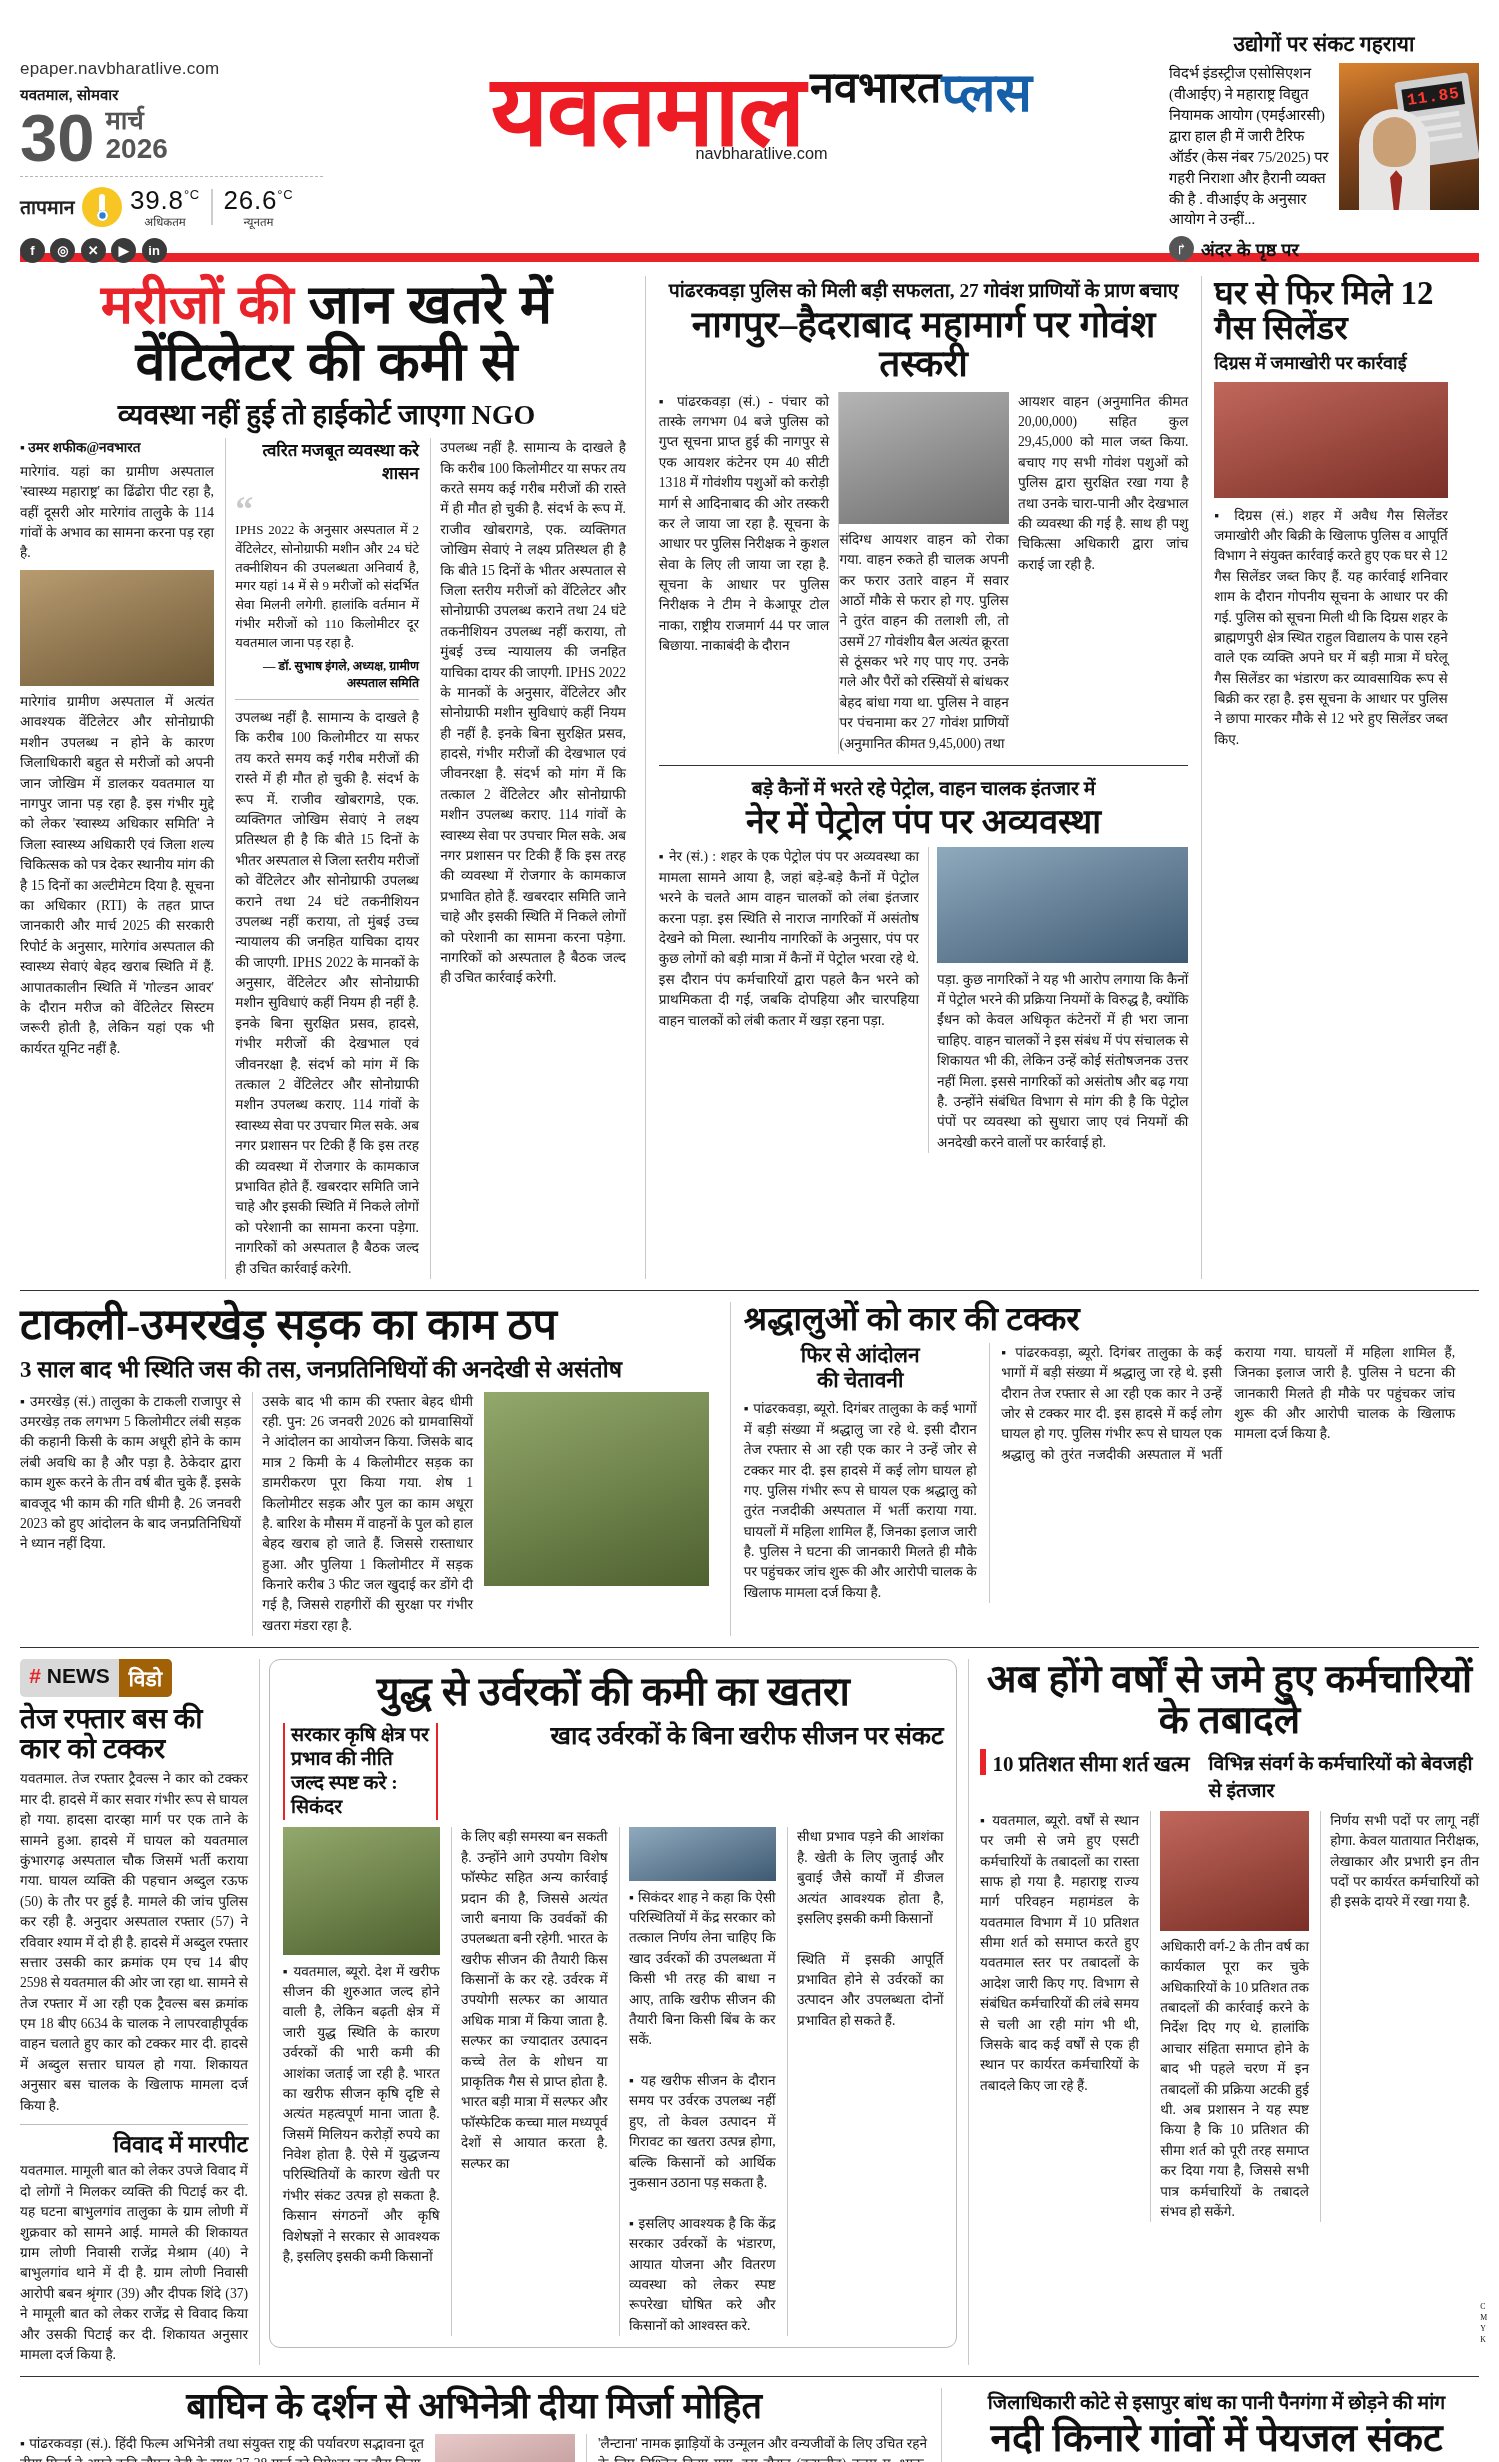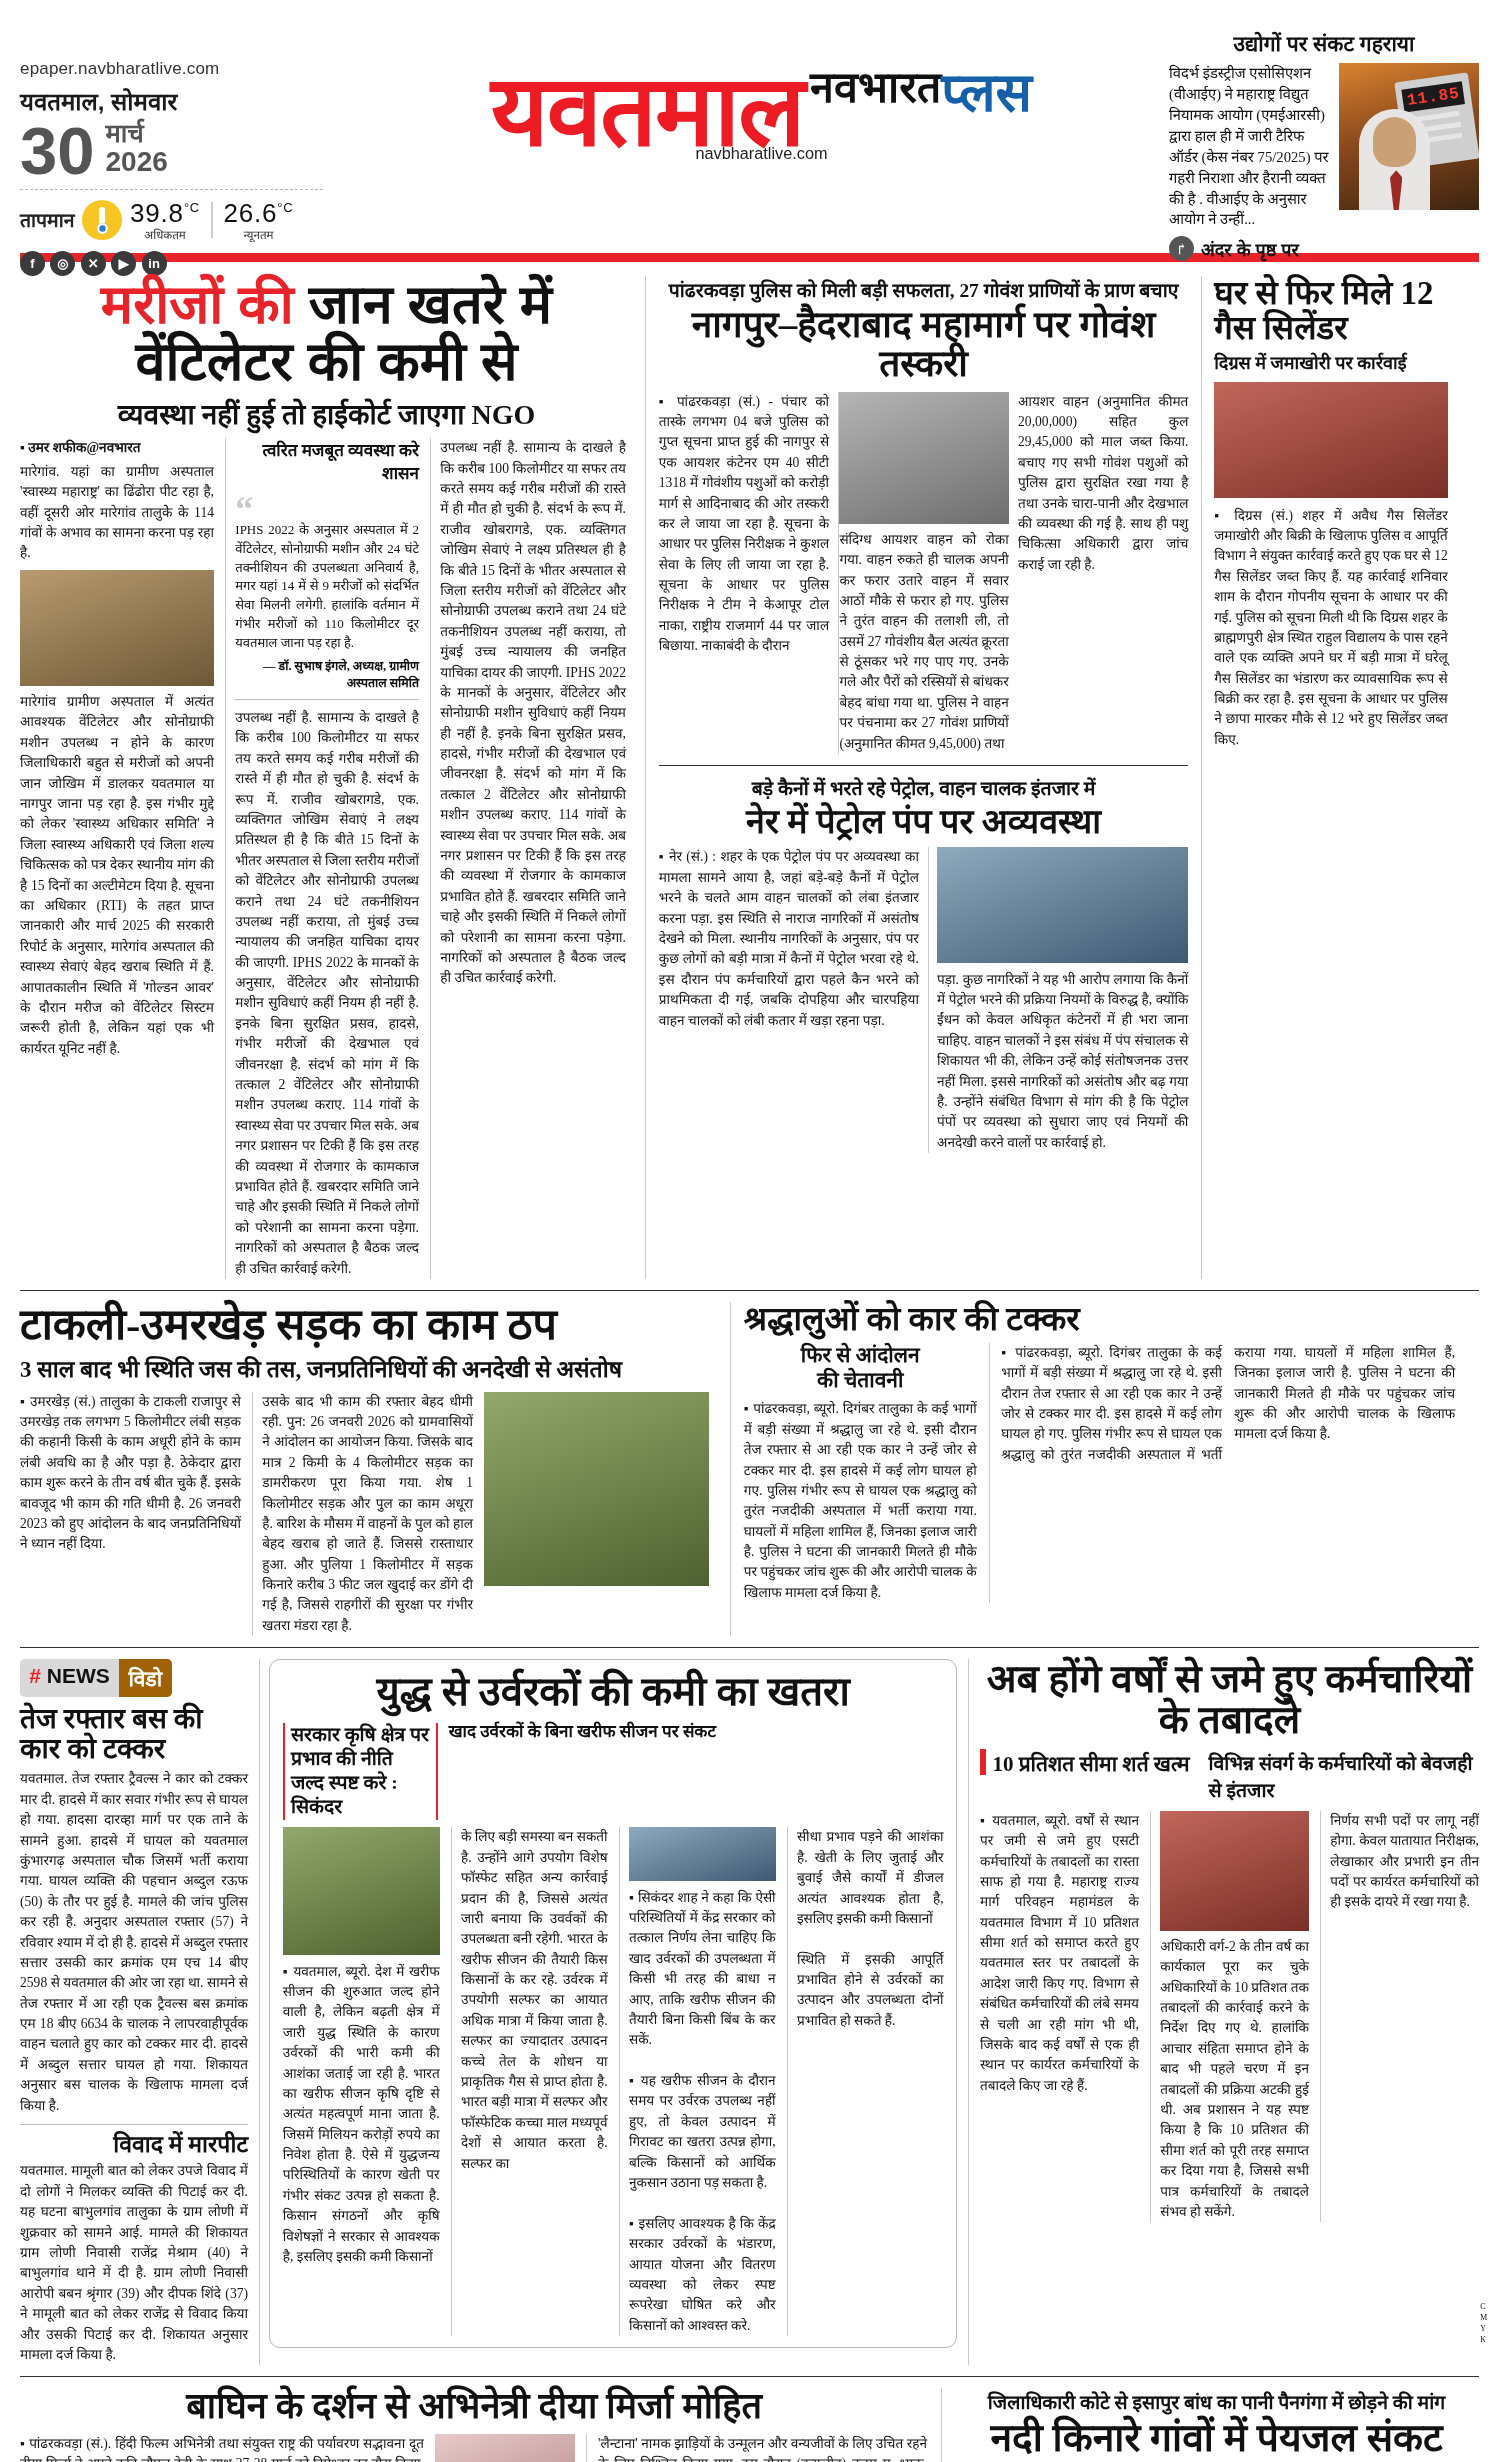--- a/index.html
+++ b/index.html
@@ -26,21 +26,21 @@
     height: 248px;
   }
   .mh-left { width: 334px; padding-top: 33px; }
   .mh-url {
     font-family: "Liberation Sans", sans-serif;
     font-size: 17px; color: #333; letter-spacing: 0.2px;
     margin-bottom: 4.7px;
   }
   .mh-city {
     font-family: "Liberation Sans", sans-serif;
-    font-size: 24px; font-weight: 700; color: #1a1a1a;
+    font-size: 15px; font-weight: 700; color: #1a1a1a;
     margin-bottom: 3.1px;
   }
   .mh-daterow { display: flex; align-items: flex-end; gap: 11px; }
   .mh-day {
     font-family: "Liberation Sans", sans-serif;
     font-size: 67px; font-weight: 800; color: #555;
     line-height: .92;
   }
   .mh-my { padding-bottom: 4.7px; }
   .mh-month {
@@ -447,21 +447,21 @@
     <div style="width:698px" class="col-rule">
       <div class="boxed" style="margin-left:9.3px">
         <div class="hl-serif" style="font-size:40px">युद्ध से उर्वरकों की कमी का खतरा</div>
         <div style="display:flex;gap:11px;margin-top:9.3px">
           <div style="width:155px;display:flex;gap:6.2px">
             <div class="redtick"></div>
             <div style="font-family:'Liberation Serif',serif;font-size:19.4px;font-weight:700;line-height:1.25">सरकार कृषि क्षेत्र पर प्रभाव की नीति जल्द स्पष्ट करे : सिकंदर</div>
             <div class="redtick"></div>
           </div>
           <div style="flex:1">
-            <div class="hl-serif" style="font-size:17px;text-align:left">खाद उर्वरकों के बिना खरीफ सीजन पर संकट</div>
+            <div class="hl-serif" style="font-size:25px;text-align:right">खाद उर्वरकों के बिना खरीफ सीजन पर संकट</div>
           </div>
         </div>
         <div style="display:flex;gap:11px;margin-top:7.8px">
           <div style="width:159px">
             <div class="photo green" style="height:128px;margin-bottom:6.2px"></div>
             <div class="body-txt">▪ यवतमाल, ब्यूरो. देश में खरीफ सीजन की शुरुआत जल्द होने वाली है, लेकिन बढ़ती क्षेत्र में जारी युद्ध स्थिति के कारण उर्वरकों की भारी कमी की आशंका जताई जा रही है. भारत का खरीफ सीजन कृषि दृष्टि से अत्यंत महत्वपूर्ण माना जाता है. जिसमें मिलियन करोड़ों रुपये का निवेश होता है. ऐसे में युद्धजन्य परिस्थितियों के कारण खेती पर गंभीर संकट उत्पन्न हो सकता है. किसान संगठनों और कृषि विशेषज्ञों ने सरकार से आवश्यक है, इसलिए इसकी कमी किसानों</div>
           </div>
           <div style="width:159px" class="col-rule">
             <div class="body-txt" style="padding-left:9.3px">के लिए बड़ी समस्या बन सकती है. उन्होंने आगे उपयोग विशेष फॉस्फेट सहित अन्य कार्रवाई प्रदान की है, जिससे अत्यंत जारी बनाया कि उवर्वकों की उपलब्धता बनी रहेगी. भारत के खरीफ सीजन की तैयारी किस किसानों के कर रहे.
 

